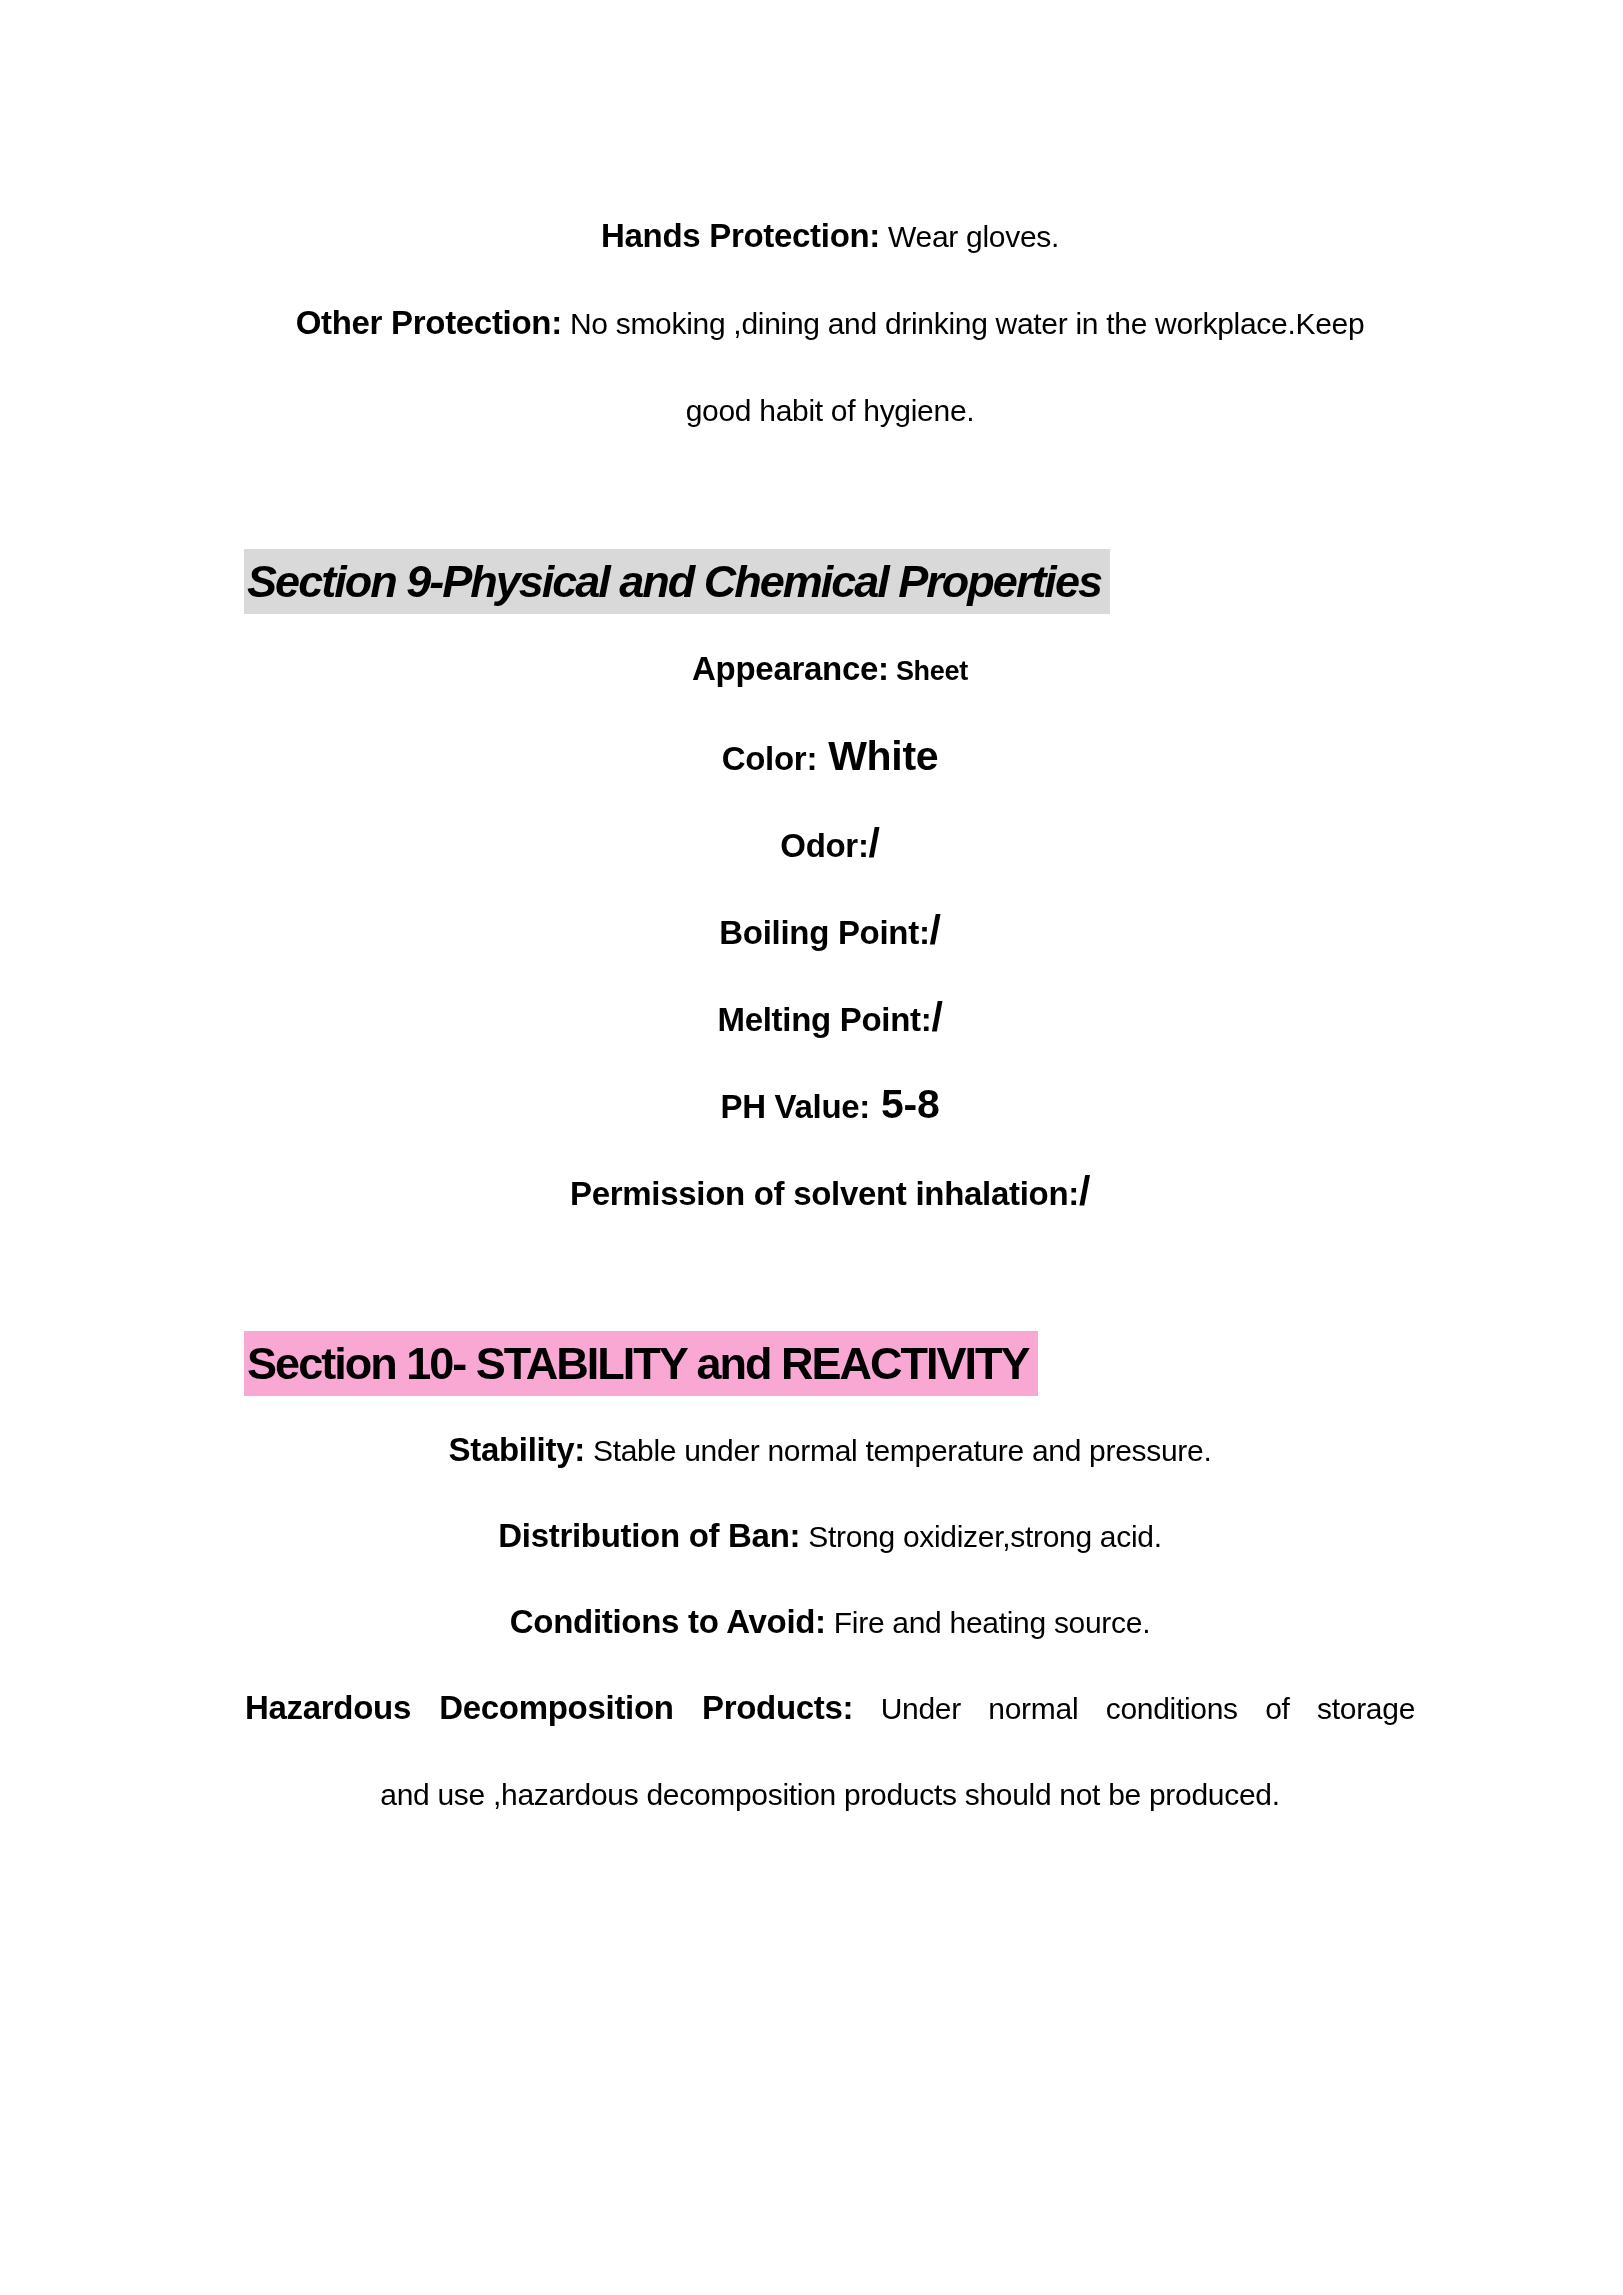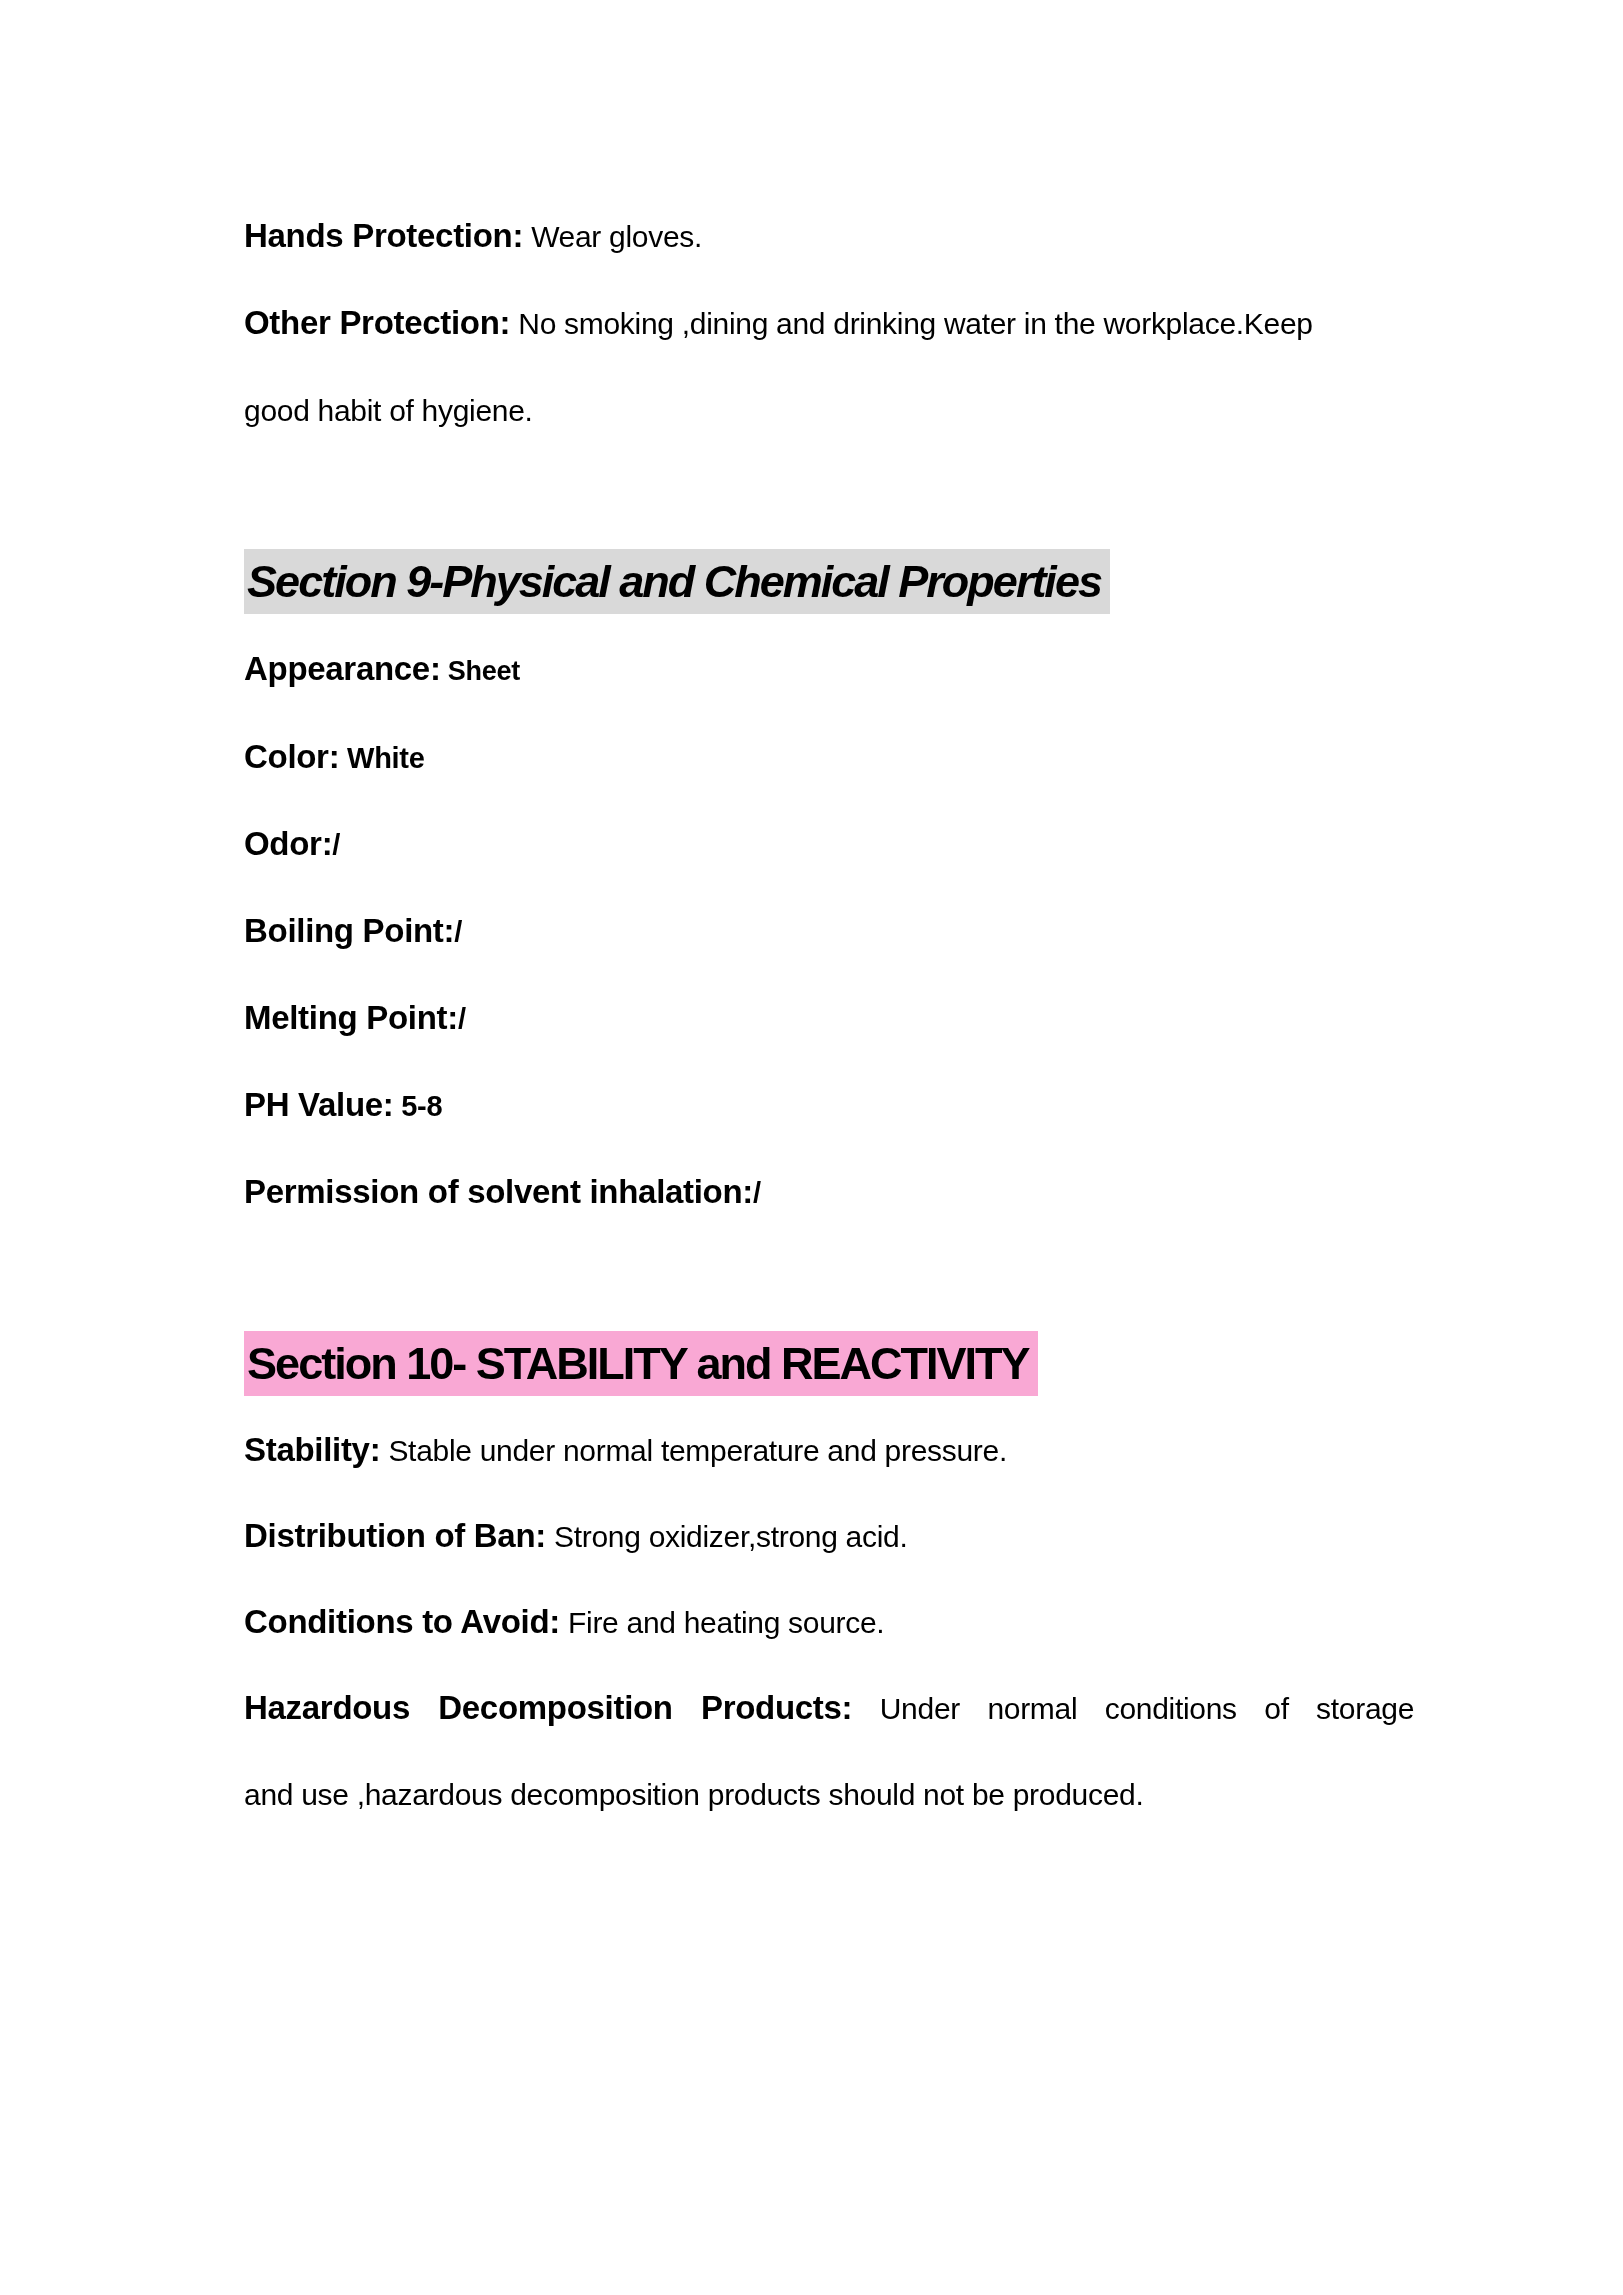--- a/index.html
+++ b/index.html
@@ -21,35 +21,36 @@
     left: 244px;
     top: 0;
     width: 1172px;
   }
   
   .line {
     font-size: 33px;
     line-height: 86px;
     white-space: nowrap;
     letter-spacing: -0.3px;
+    text-align: center;
   }
   .lbl {
     font-weight: 700;
   }
   .val {
     font-weight: 400;
     font-size: 30px;
   }
   
   .l9 {
     line-height: 85px;
   }
   .val9 {
     font-weight: 700;
-    font-size: 29px;
+    font-size: 41px;
   }
   .val9.sm {
     font-size: 27px;
   }
   
   .l10 {
     line-height: 85px;
   }
   
   .just {

